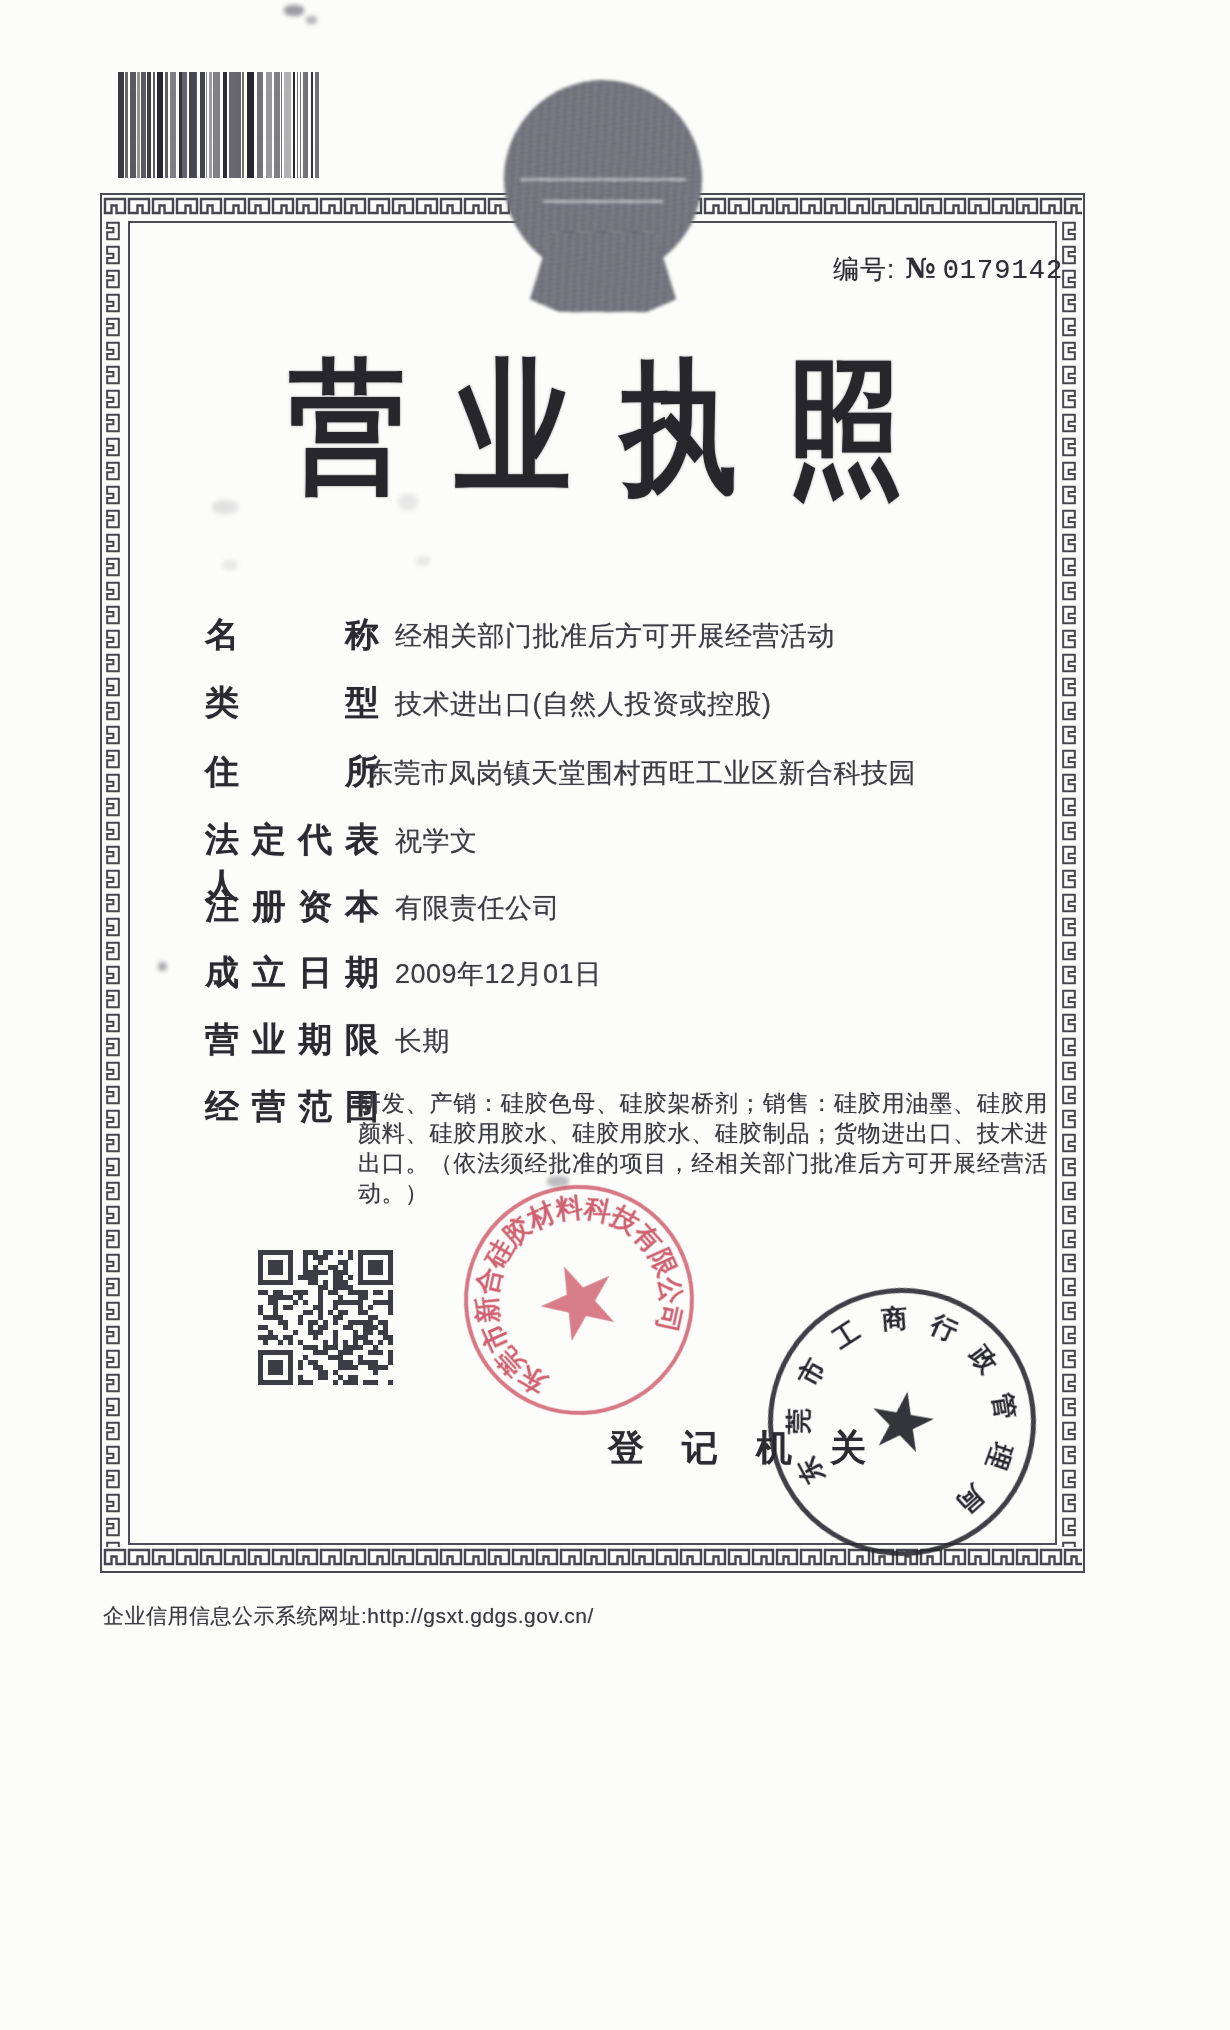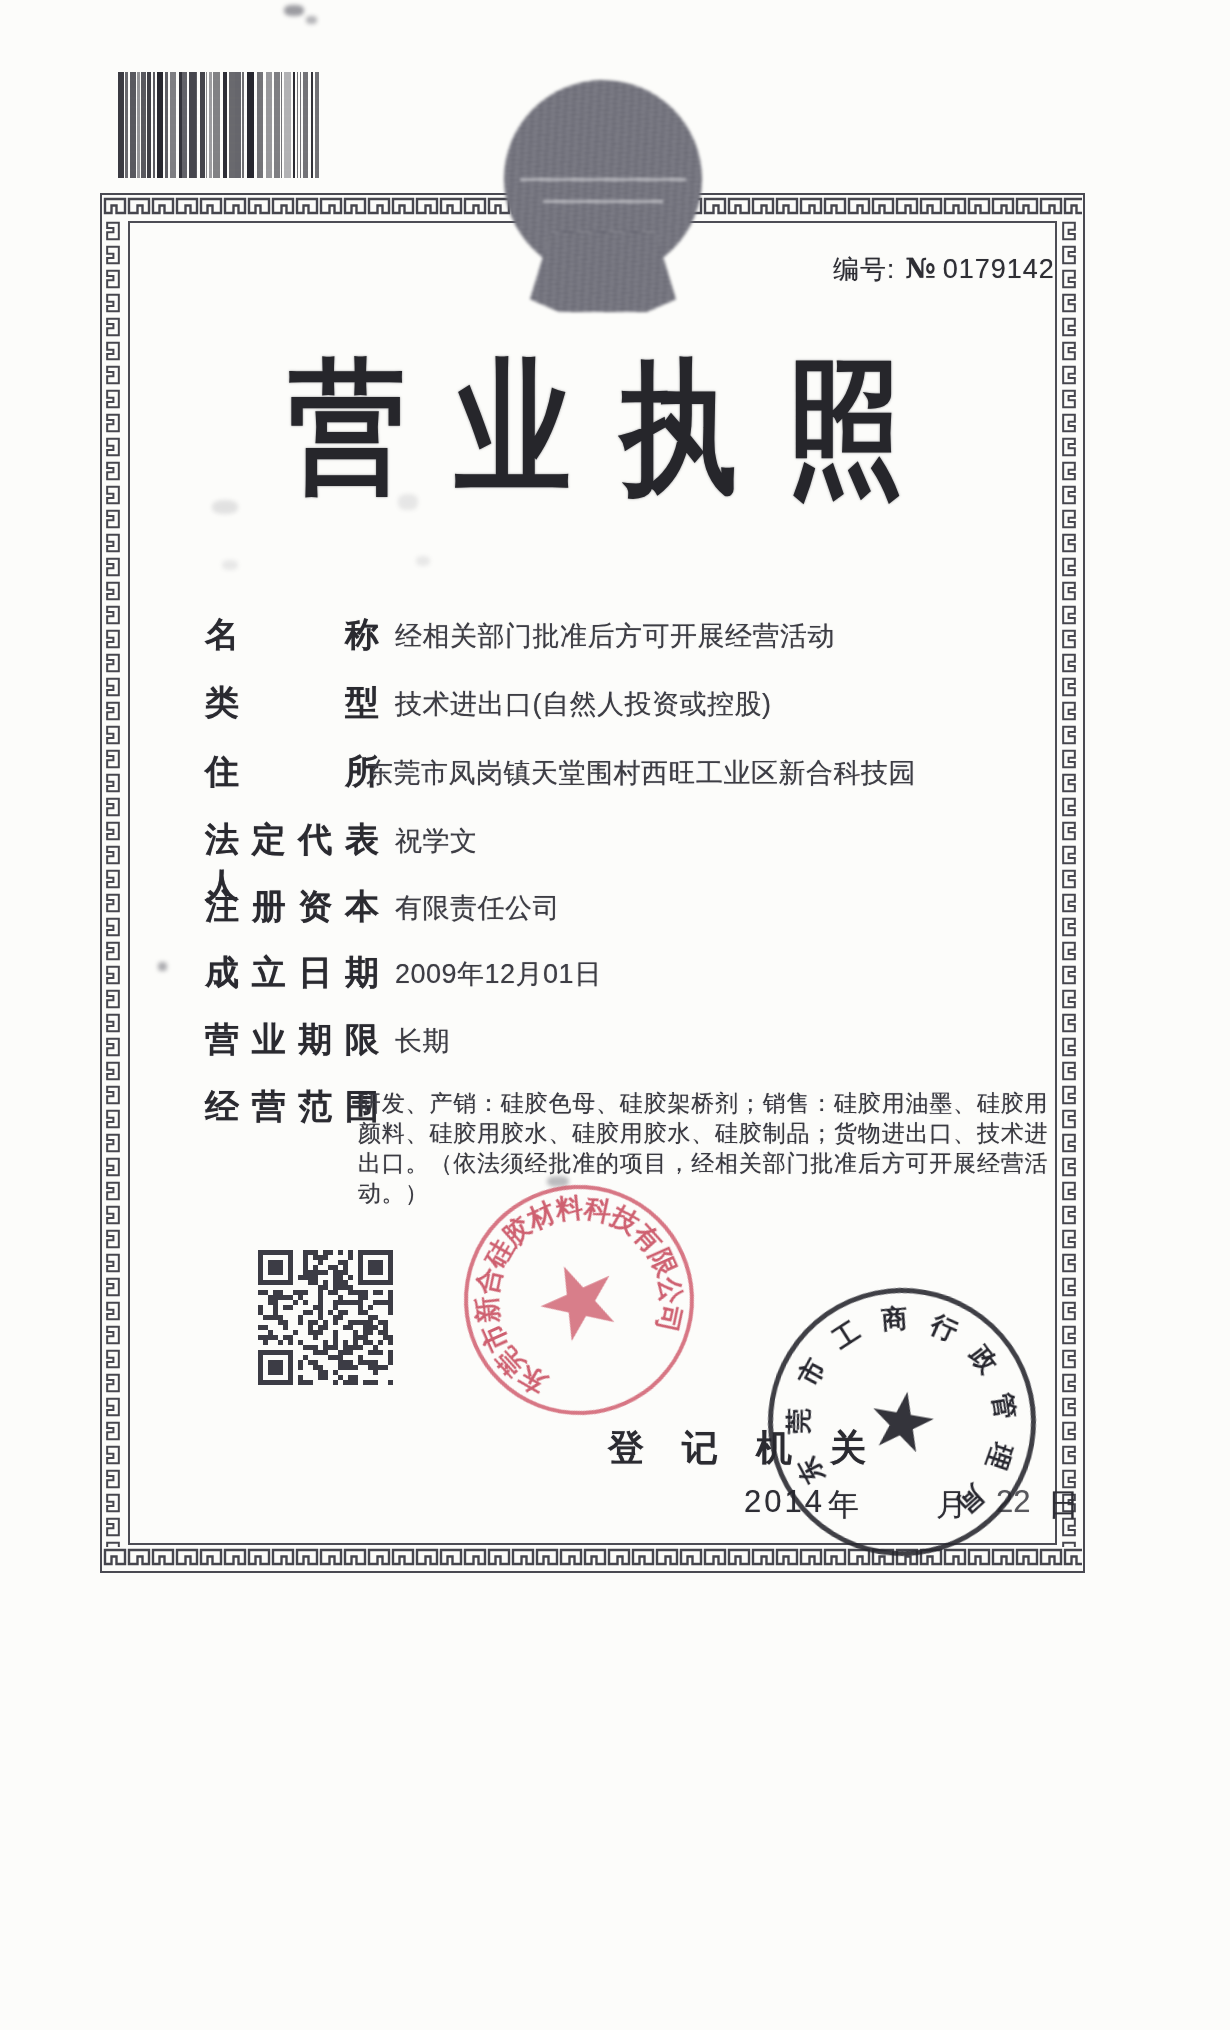--- a/index.html
+++ b/index.html
@@ -39,21 +39,21 @@
   .mcell.flip svg{transform:scaleX(-1);}
   .strip-left .mcell svg{transform:rotate(90deg);}
   .strip-left .mcell.flip svg{transform:rotate(90deg) scaleX(-1);}
   .strip-right .mcell svg{transform:rotate(-90deg);}
   .strip-right .mcell.flip svg{transform:rotate(-90deg) scaleX(-1);}
   
   .scan-ink{text-shadow:0 0 .8px rgba(50,50,60,.55);}
   .serial{position:absolute;left:833px;top:252px;font-size:26px;color:#2e2e34;
     letter-spacing:1px;white-space:nowrap;z-index:3;}
   .serial .no-sign{font-family:"DejaVu Serif",serif;font-weight:bold;font-size:28px;padding:0 6px 0 10px;}
-  .serial .digits{font-family:Liberation Sans, sans-serif;font-size:27px;}
+  .serial .digits{font-family:Liberation Mono, monospace;font-size:27px;}
   .doc-title{position:absolute;left:289px;top:332px;font-size:116px;font-weight:900;
     letter-spacing:50px;white-space:nowrap;color:#26262b;z-index:3;
     transform:scaleY(1.24);transform-origin:top left;
     text-shadow:0 0 2px rgba(35,35,42,.55);}
   .regno{position:absolute;left:623px;top:524px;z-index:3;white-space:nowrap;}
   .regno .lab{font-size:34px;color:#2c2c32;letter-spacing:18px;font-weight:600;}
   .regno .val{font-size:31px;color:#33333a;letter-spacing:1px;padding-left:10px;}
   .frow{position:absolute;z-index:3;}
   .frow .flab{position:absolute;left:0;top:0;width:174px;font-size:34px;font-weight:600;
     color:#2a2a30;text-align:justify;text-align-last:justify;white-space:normal;}
@@ -1546,38 +1546,32 @@
         <span style="font-size: 27px; transform: translate(-50%, -50%) rotate(72deg) translateY(-92px);">有</span>
         <span style="font-size: 27px; transform: translate(-50%, -50%) rotate(90deg) translateY(-92px);">限</span>
         <span style="font-size: 27px; transform: translate(-50%, -50%) rotate(108deg) translateY(-92px);">公</span>
         <span style="font-size: 27px; transform: translate(-50%, -50%) rotate(126deg) translateY(-92px);">司</span>
       </div>
     <div class="star">★</div>
   </div>
 
   <div class="registrar scan-ink">登 记 机 关</div>
 
-  <div class="issue-date scan-ink">
-    <span class="d-year">2014</span>
-    <span class="d-yu">年</span>
-    <span class="d-mu">月</span>
-    <span class="d-day">22</span>
-    <span class="d-du">日</span>
-  </div>
 
   <div class="seal stamp-black">
     <div class="ring">
         <span style="font-size: 26px; transform: translate(-50%, -50%) rotate(-128deg) translateY(-103px);">东</span>
         <span style="font-size: 26px; transform: translate(-50%, -50%) rotate(-99.5556deg) translateY(-103px);">莞</span>
         <span style="font-size: 26px; transform: translate(-50%, -50%) rotate(-71.1111deg) translateY(-103px);">市</span>
         <span style="font-size: 26px; transform: translate(-50%, -50%) rotate(-42.6667deg) translateY(-103px);">工</span>
         <span style="font-size: 26px; transform: translate(-50%, -50%) rotate(-14.2222deg) translateY(-103px);">商</span>
         <span style="font-size: 26px; transform: translate(-50%, -50%) rotate(14.2222deg) translateY(-103px);">行</span>
         <span style="font-size: 26px; transform: translate(-50%, -50%) rotate(42.6667deg) translateY(-103px);">政</span>
         <span style="font-size: 26px; transform: translate(-50%, -50%) rotate(71.1111deg) translateY(-103px);">管</span>
         <span style="font-size: 26px; transform: translate(-50%, -50%) rotate(99.5556deg) translateY(-103px);">理</span>
         <span style="font-size: 26px; transform: translate(-50%, -50%) rotate(128deg) translateY(-103px);">局</span>
       </div>
     <div class="star">★</div>
   </div>
 
+  <div class="footer-left scan-ink">企业信用信息公示系统网址:http://gsxt.gdgs.gov.cn/</div>
 
 </div>
 
 </body></html>

